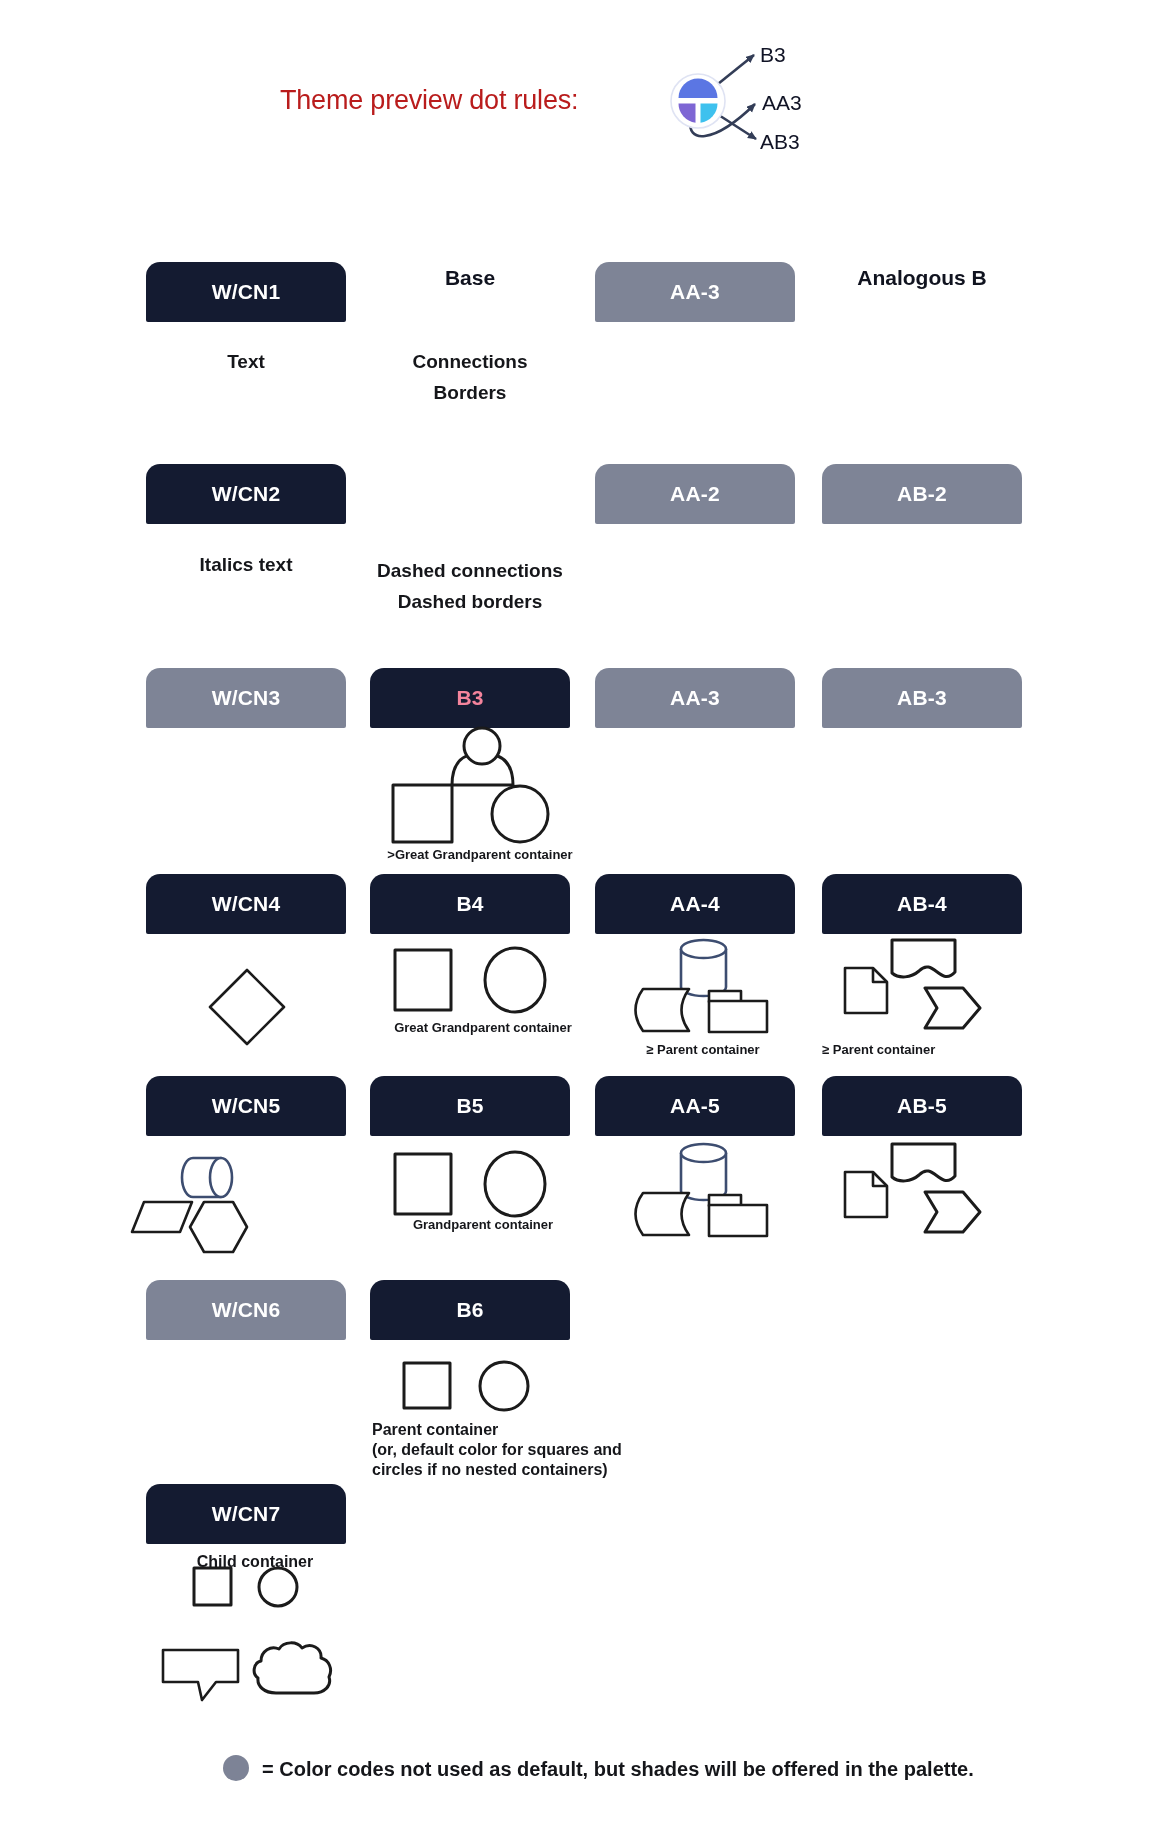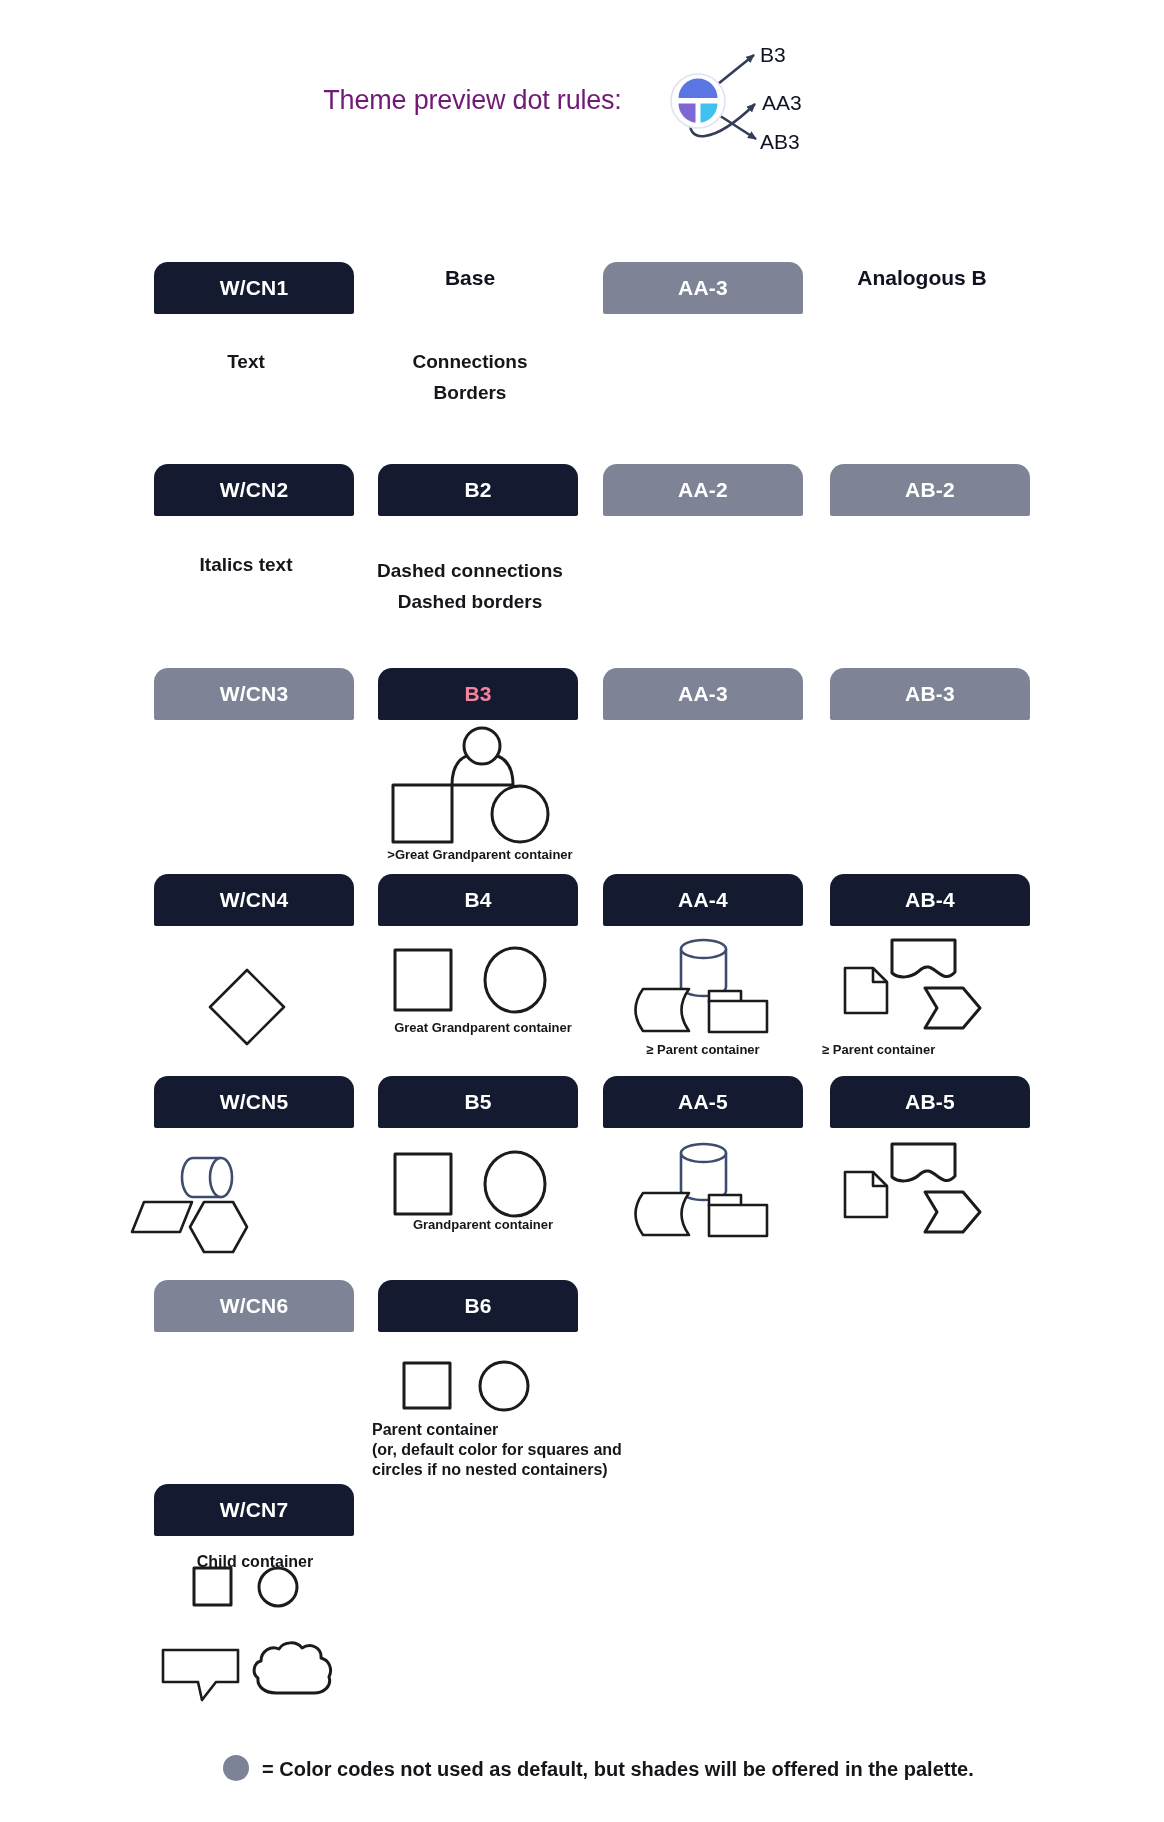--- a/index.html
+++ b/index.html
@@ -15,36 +15,36 @@
     --shape-stroke:#1b1b1b;
     --legend-dot:#7d8396;
     --ink:#15161a;
   }
   html,body{margin:0;padding:0;background:#ffffff;}
   .board{
     position:relative;width:1164px;height:1822px;background:#ffffff;overflow:hidden;
     font-family:"Liberation Sans",sans-serif;color:var(--ink);
   }
   .title{
-    position:absolute;left:280px;top:85px;width:385px;text-align:center;
-    font-size:27px;font-weight:500;color:#701a75;letter-spacing:-0.2px;
+    position:absolute;left:280px;top:85px;width:385px;text-align:left;
+    font-size:27px;font-weight:500;color:#b91c1c;letter-spacing:-0.2px;
   }
   .dot-diagram{position:absolute;left:650px;top:22px;}
   .dot-label{font-size:21px;font-weight:500;fill:#101325;font-family:"Liberation Sans",sans-serif;}
 
   .col-header{
     position:absolute;top:222px;width:200px;text-align:center;
     font-size:21px;font-weight:700;color:#10131f;margin-top:44px;
   }
   .c1{left:146px}.c2{left:370px}.c3{left:595px}.c4{left:822px}
 
   .pill{
-    position:absolute;width:200px;height:52px;border-radius:14px 14px 2px 2px;
+    position:absolute;width:200px;height:60px;border-radius:14px 14px 2px 2px;
     display:flex;align-items:center;justify-content:center;
-    font-size:21px;font-weight:700;color:var(--swatch-text);letter-spacing:0.2px;margin-left:8px;
+    font-size:21px;font-weight:700;color:var(--swatch-text);letter-spacing:0.2px;
   }
   .pill.dark{background:var(--dark-swatch);}
   .pill.gray{background:var(--gray-swatch);}
   .pill .pink{color:var(--b3-label);}
   .r1{top:262px}.r2{top:464px}.r3{top:668px}.r4{top:874px}.r5{top:1076px}.r6{top:1280px}.r7{top:1484px}
 
   .caption{
     position:absolute;width:200px;text-align:center;
     font-size:19px;font-weight:600;color:var(--ink);line-height:31px;
   }
@@ -114,23 +114,20 @@
     </div>
   <div class="caption c1" style="top:346px">Text</div>
   <div class="caption c2" style="top:346px">
     <div>Connections</div>
     <div>Borders</div>
   </div>
 
   <div class="pill dark c1 r2">
       <span>W/CN2</span>
     </div>
-  <div class="pill dark c2 r2">
-      <span>B2</span>
-    </div>
   <div class="pill gray c3 r2">
       <span>AA-2</span>
     </div>
   <div class="pill gray c4 r2">
       <span>AB-2</span>
     </div>
   <div class="caption c1" style="top:549px">Italics text</div>
   <div class="caption c2" style="top:555px;width:220px;margin-left:-10px">
     <div>Dashed connections</div>
     <div>Dashed borders</div>

